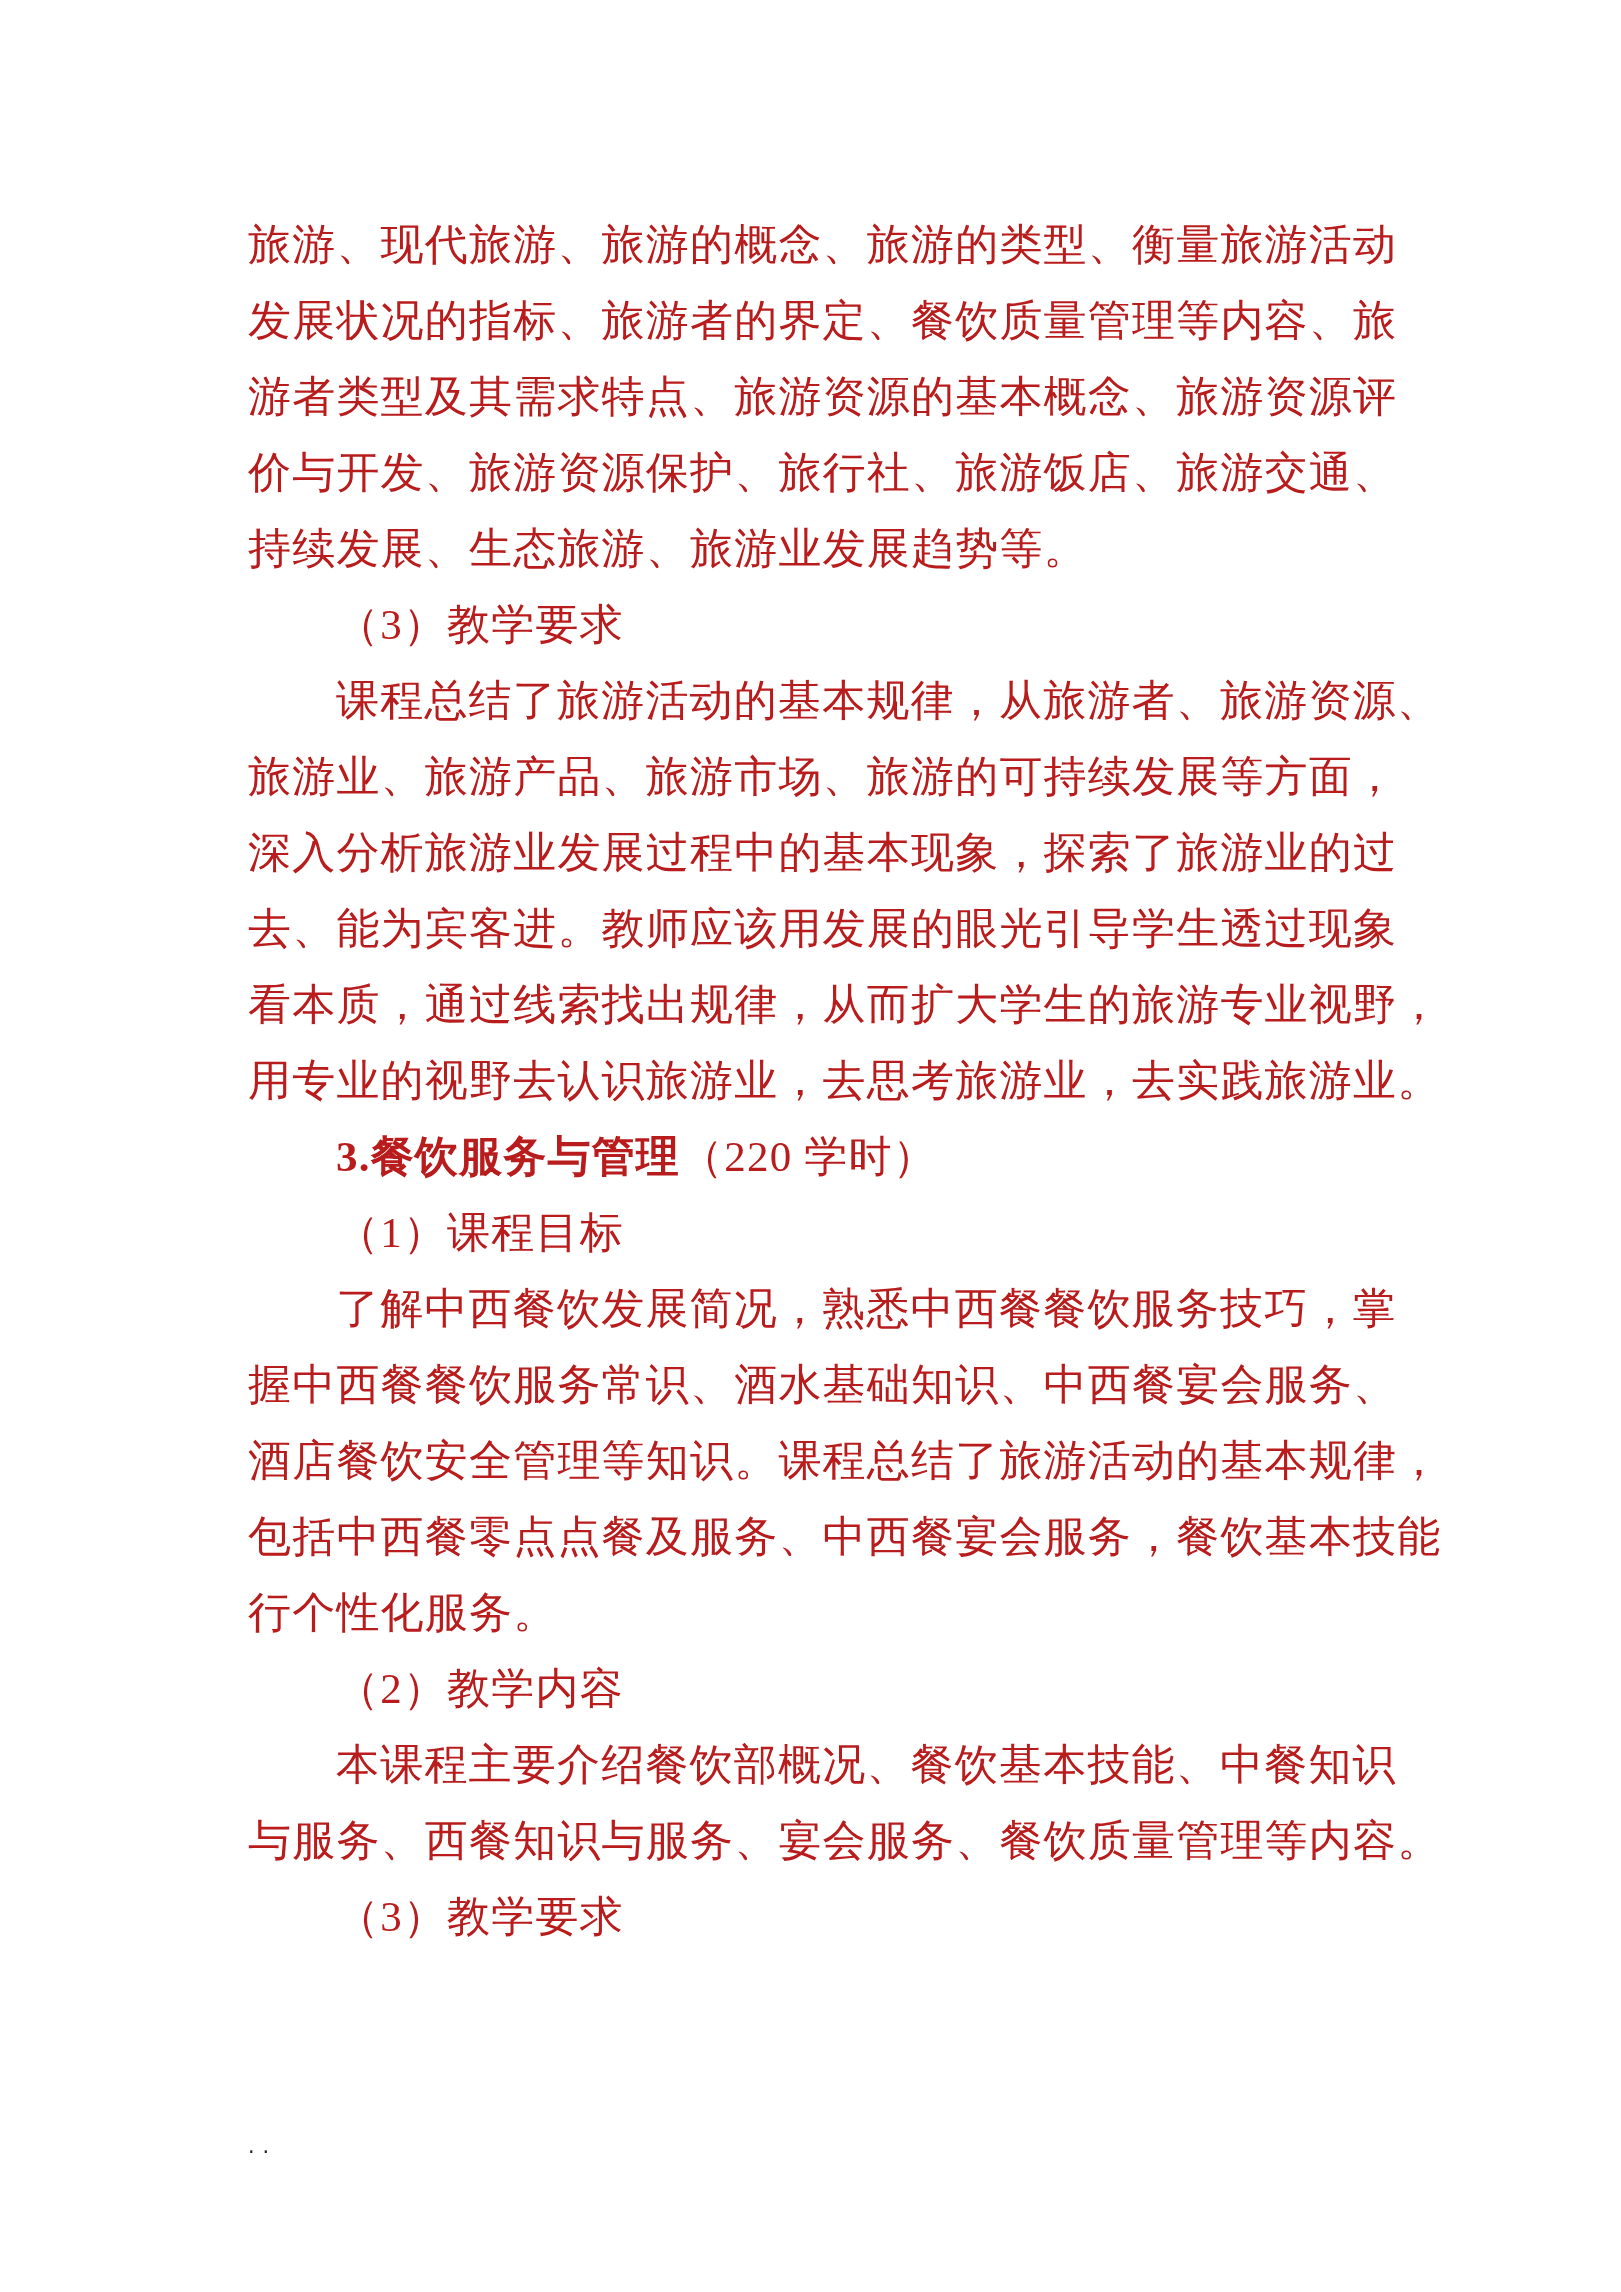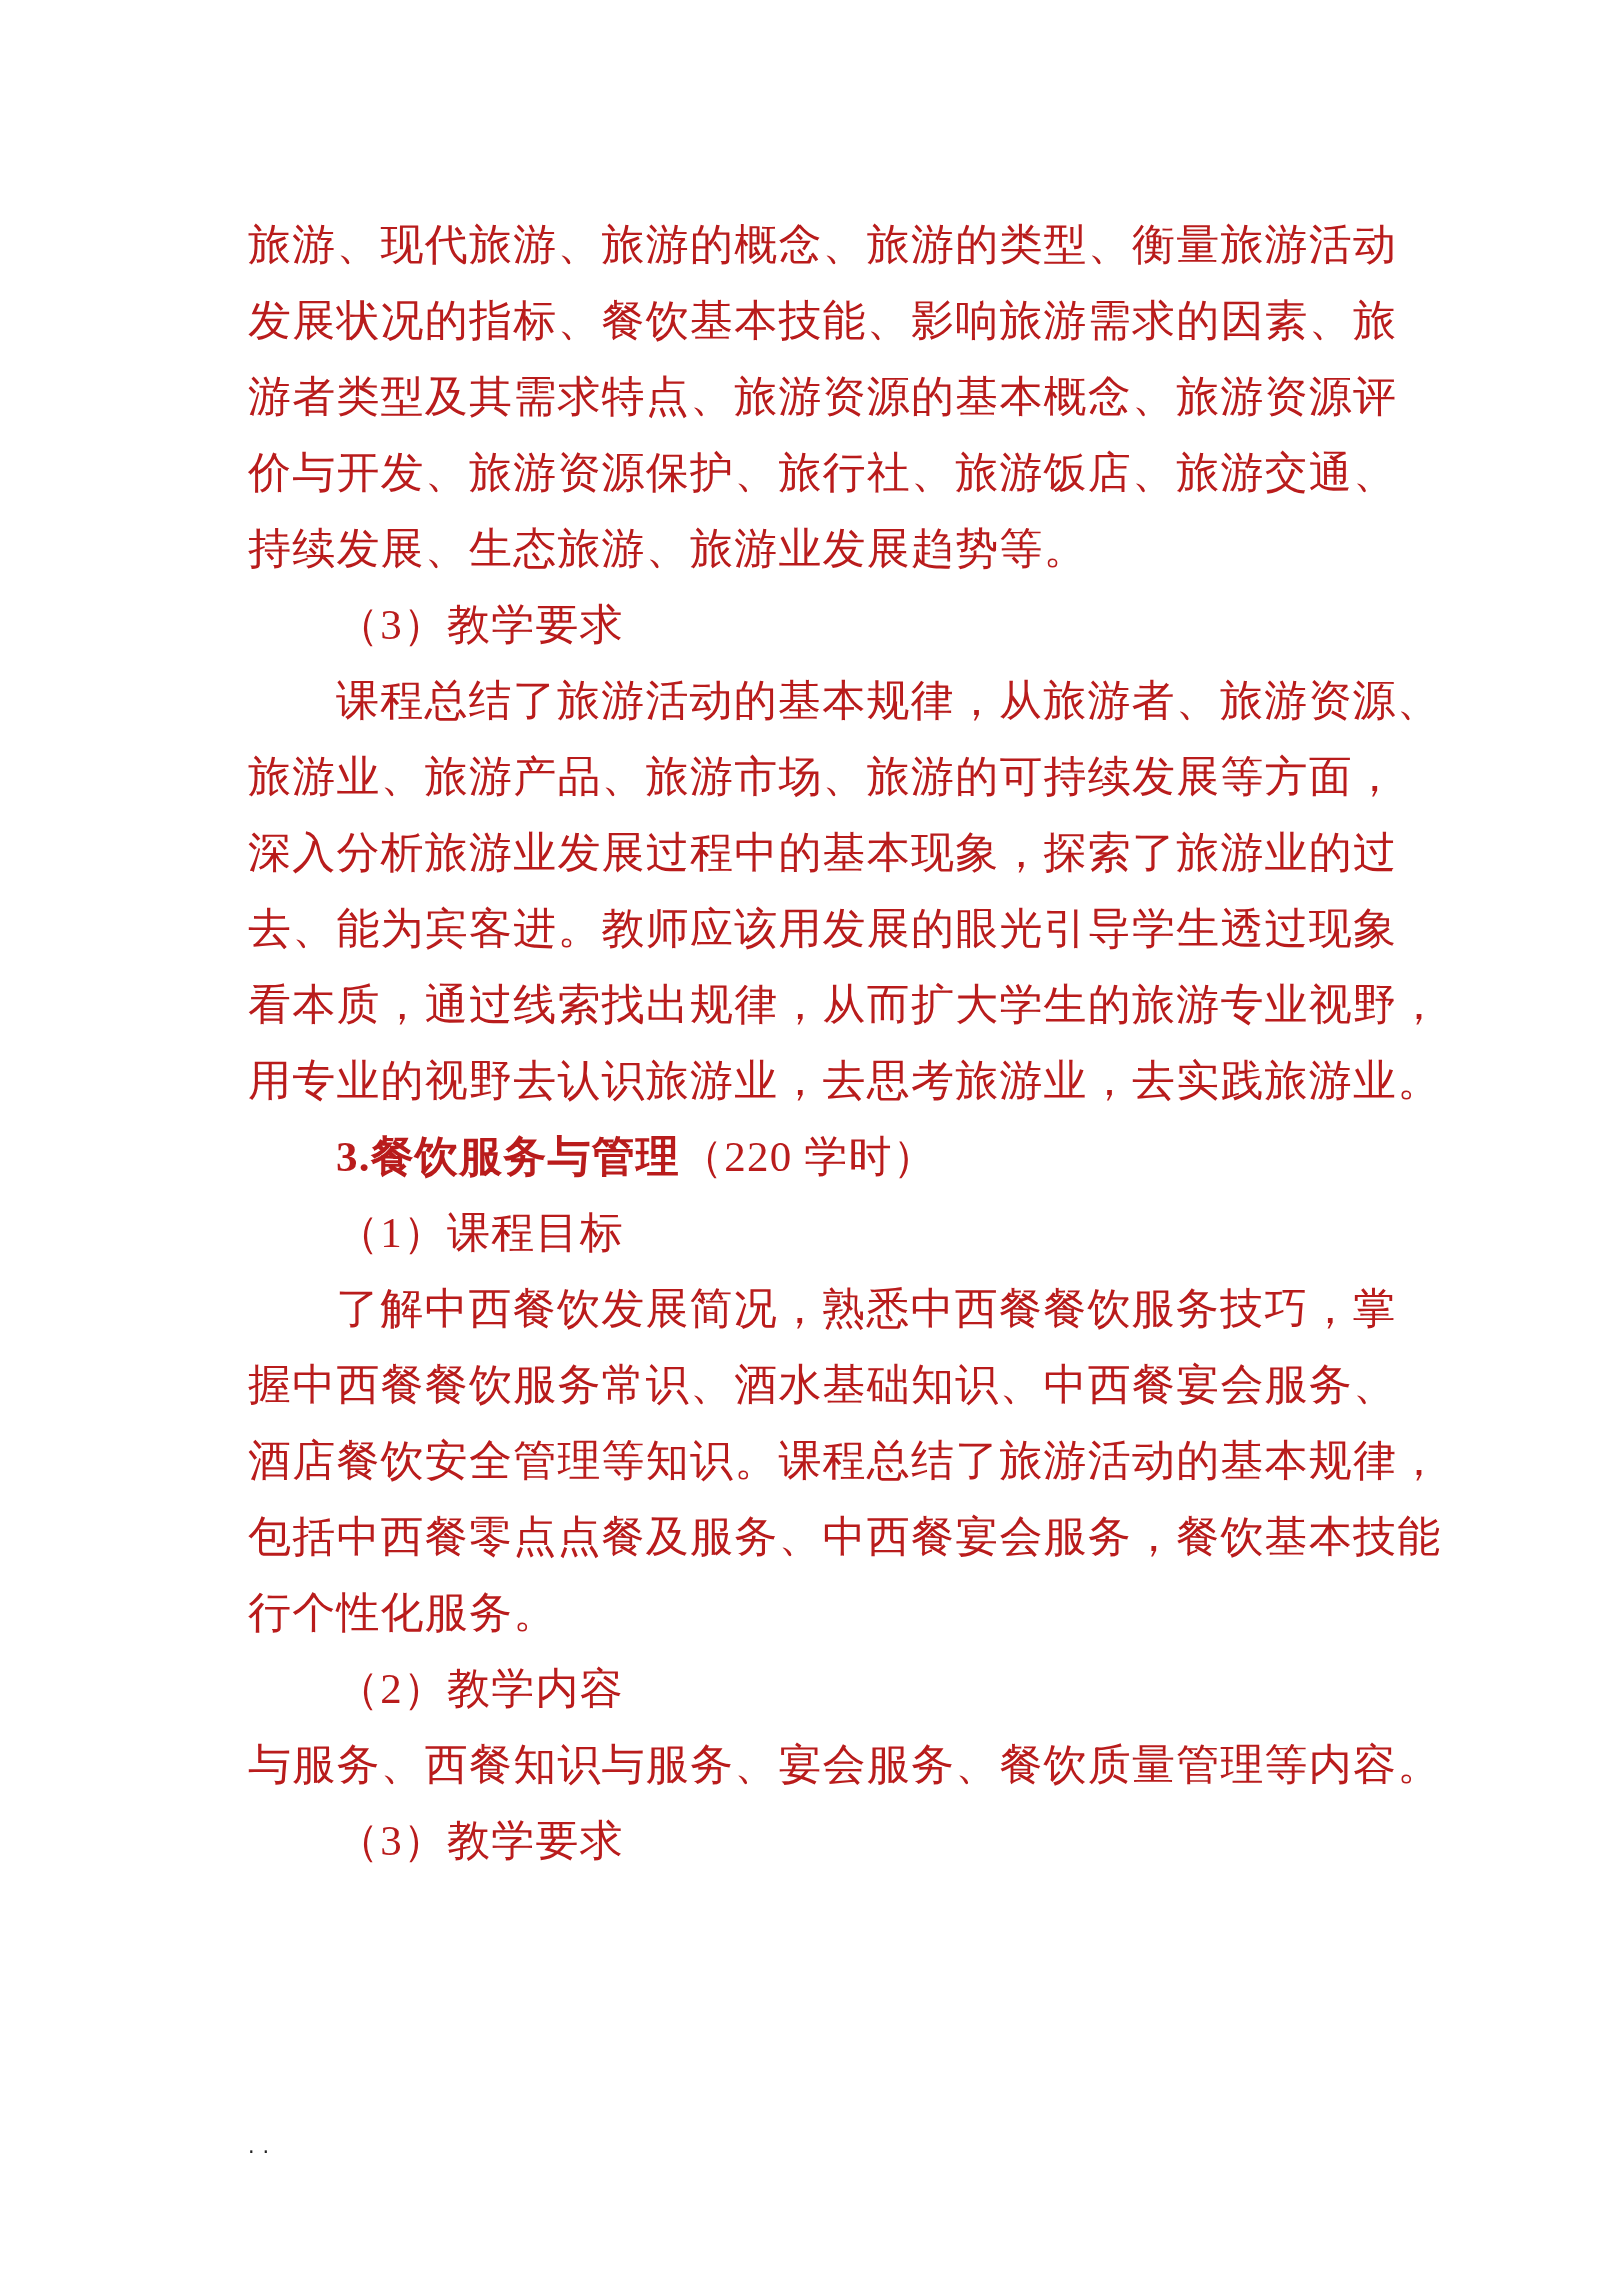--- a/index.html
+++ b/index.html
@@ -45,37 +45,38 @@
     color: #222222;
     font-family: "DejaVu Sans Mono", monospace;
   }
 </style>
 </head>
 <body>
 
 <main class="page">
   <div class="text-body">
       <div class="line"><span>旅游、现代旅游、旅游的概念、旅游的类型、衡量旅游活动</span></div>
-      <div class="line"><span>发展状况的指标、餐饮基本技能、影响旅游需求的因素、旅</span></div>
+      <div class="line"><span>发展状况的指标、旅游者的界定、餐饮质量管理等内容、旅</span></div>
       <div class="line"><span>游者类型及其需求特点、旅游资源的基本概念、旅游资源评</span></div>
       <div class="line"><span>价与开发、旅游资源保护、旅行社、旅游饭店、旅游交通、</span></div>
       <div class="line"><span>持续发展、生态旅游、旅游业发展趋势等。</span></div>
       <div class="line indent"><span>（3）教学要求</span></div>
       <div class="line indent"><span>课程总结了旅游活动的基本规律，从旅游者、旅游资源、</span></div>
       <div class="line"><span>旅游业、旅游产品、旅游市场、旅游的可持续发展等方面，</span></div>
       <div class="line"><span>深入分析旅游业发展过程中的基本现象，探索了旅游业的过</span></div>
       <div class="line"><span>去、能为宾客进。教师应该用发展的眼光引导学生透过现象</span></div>
       <div class="line"><span>看本质，通过线索找出规律，从而扩大学生的旅游专业视野，</span></div>
       <div class="line"><span>用专业的视野去认识旅游业，去思考旅游业，去实践旅游业。</span></div>
       <div class="line indent"><span class="bold">3.餐饮服务与管理</span><span>（220 学时）</span></div>
       <div class="line indent"><span>（1）课程目标</span></div>
       <div class="line indent"><span>了解中西餐饮发展简况，熟悉中西餐餐饮服务技巧，掌</span></div>
       <div class="line"><span>握中西餐餐饮服务常识、酒水基础知识、中西餐宴会服务、</span></div>
       <div class="line"><span>酒店餐饮安全管理等知识。课程总结了旅游活动的基本规律，</span></div>
       <div class="line"><span>包括中西餐零点点餐及服务、中西餐宴会服务，餐饮基本技能</span></div>
       <div class="line"><span>行个性化服务。</span></div>
       <div class="line indent"><span>（2）教学内容</span></div>
+      <div class="line indent"><span>本课程主要介绍餐饮部概况、餐饮基本技能、中餐知识</span></div>
       <div class="line"><span>与服务、西餐知识与服务、宴会服务、餐饮质量管理等内容。</span></div>
       <div class="line indent"><span>（3）教学要求</span></div>
     </div>
   <div class="footer-mark">..</div>
 </main>
 
 
 </body></html>

